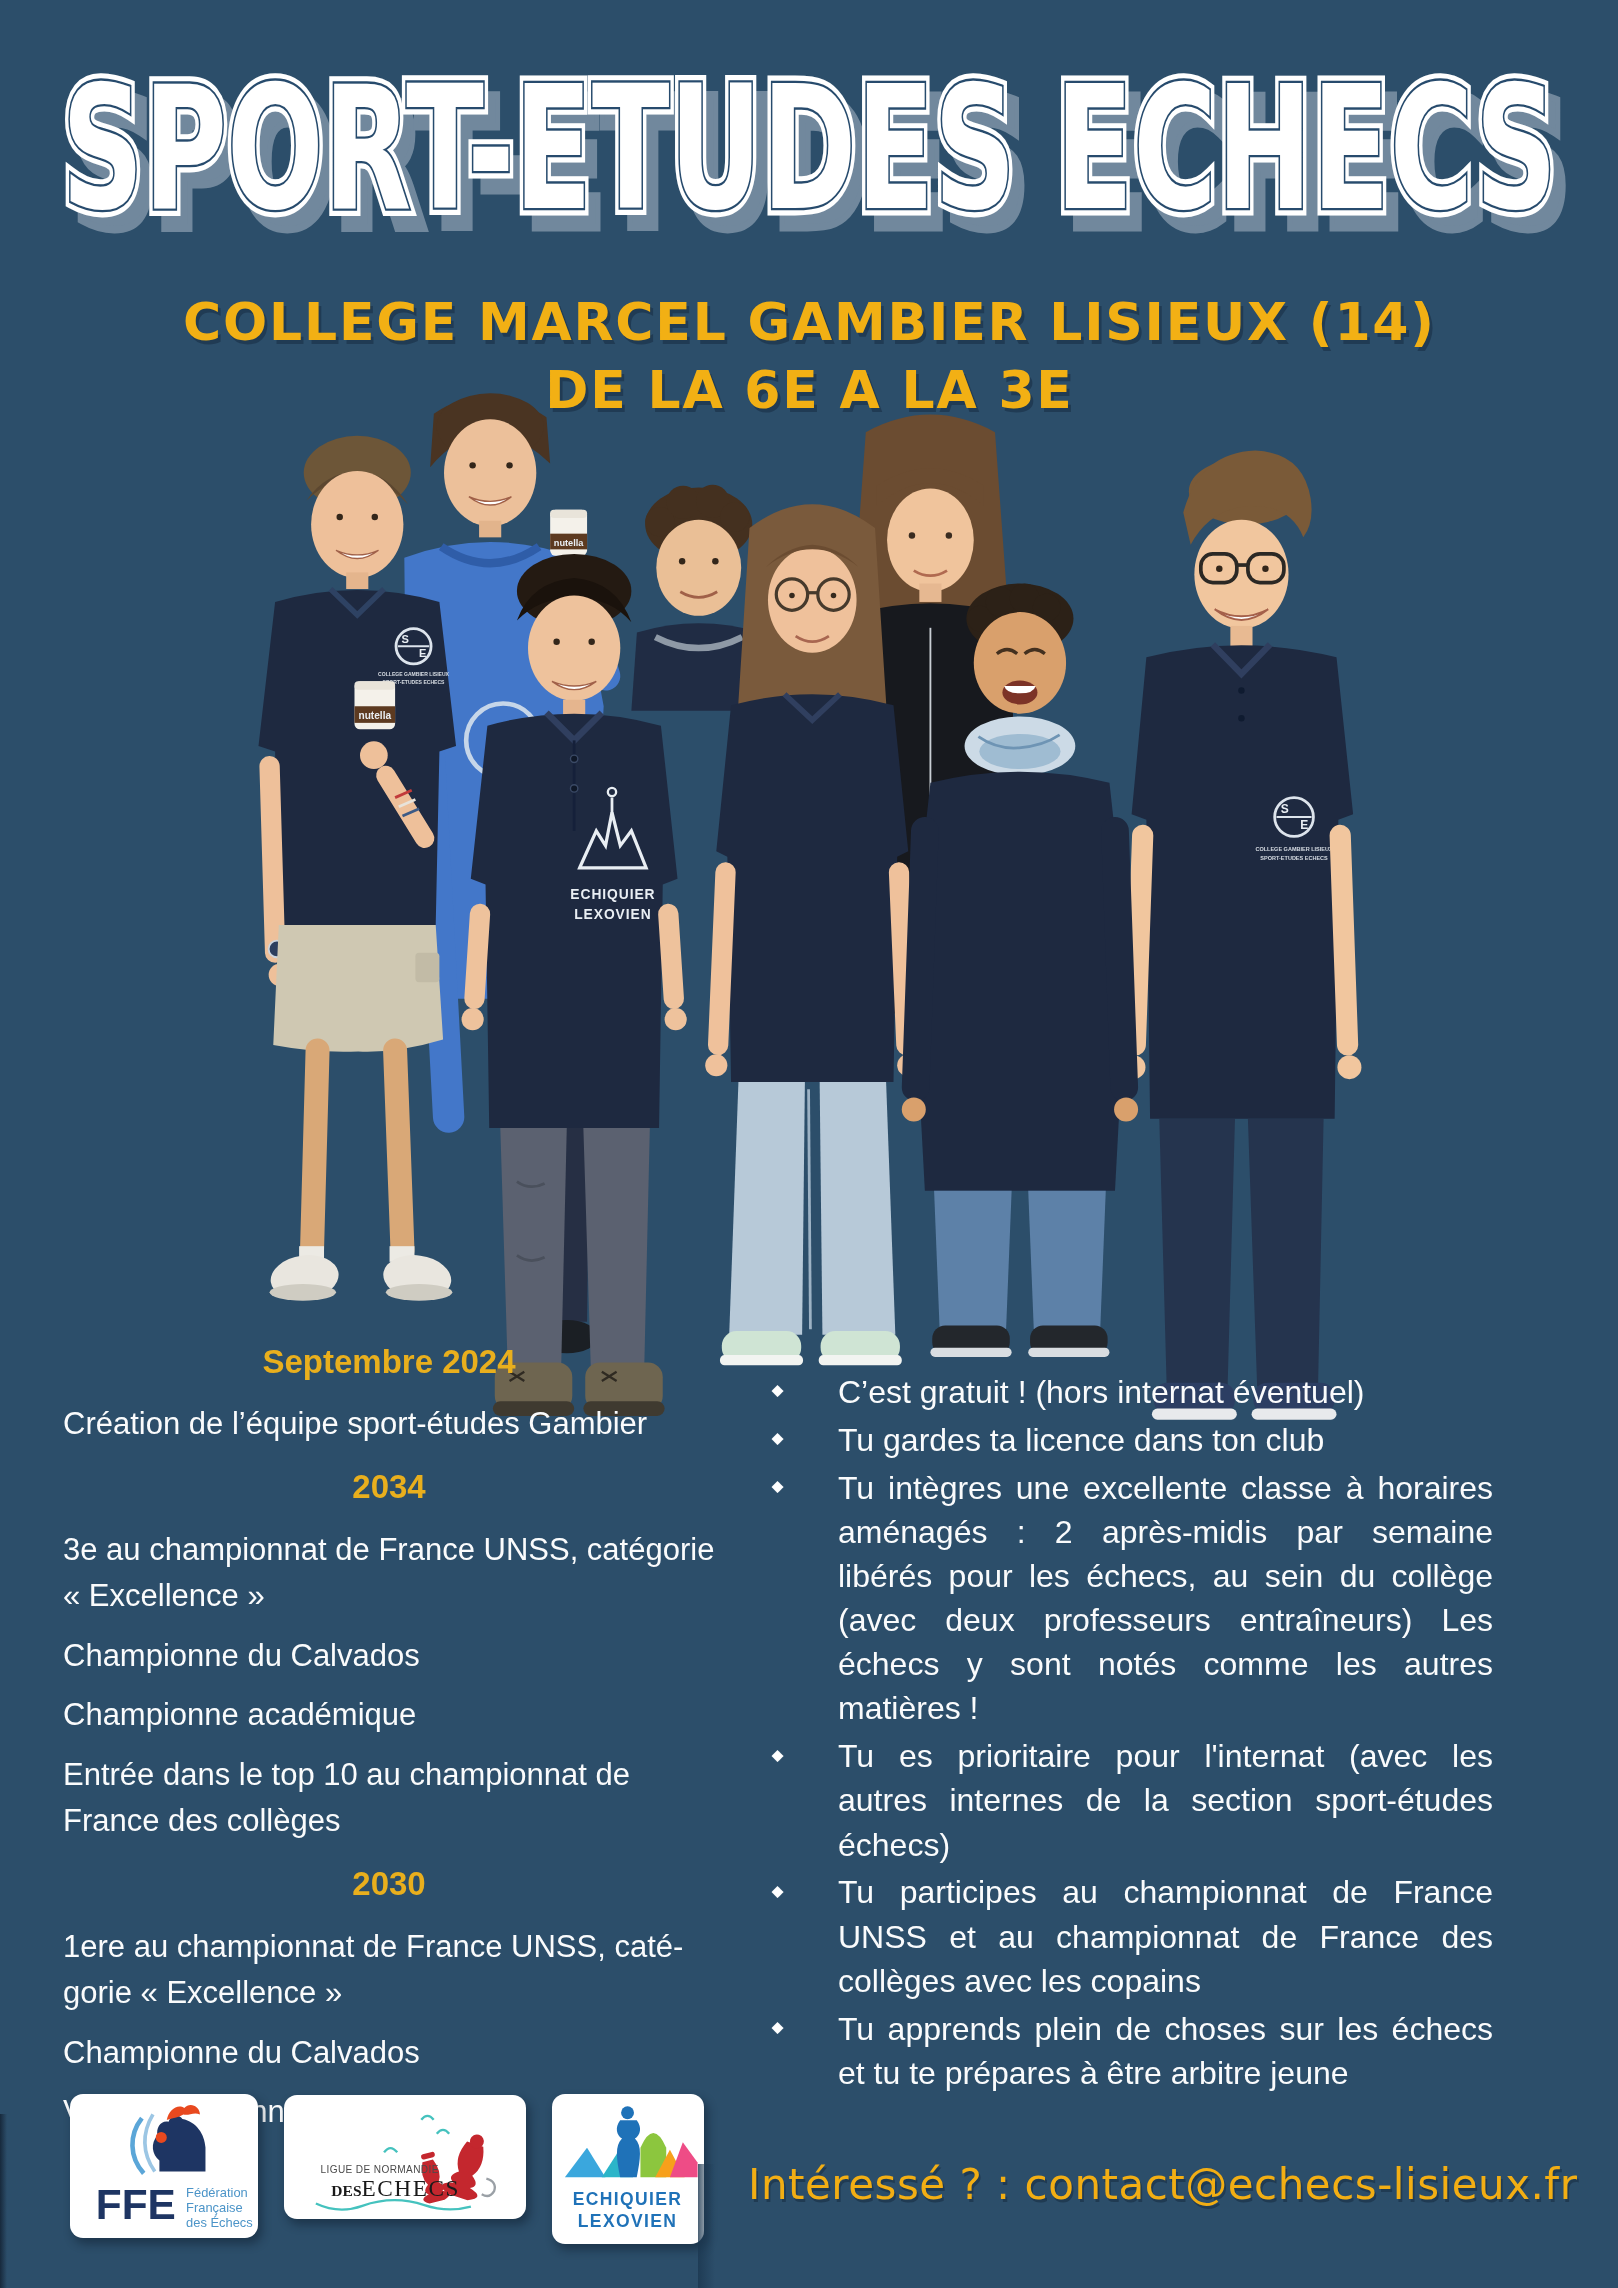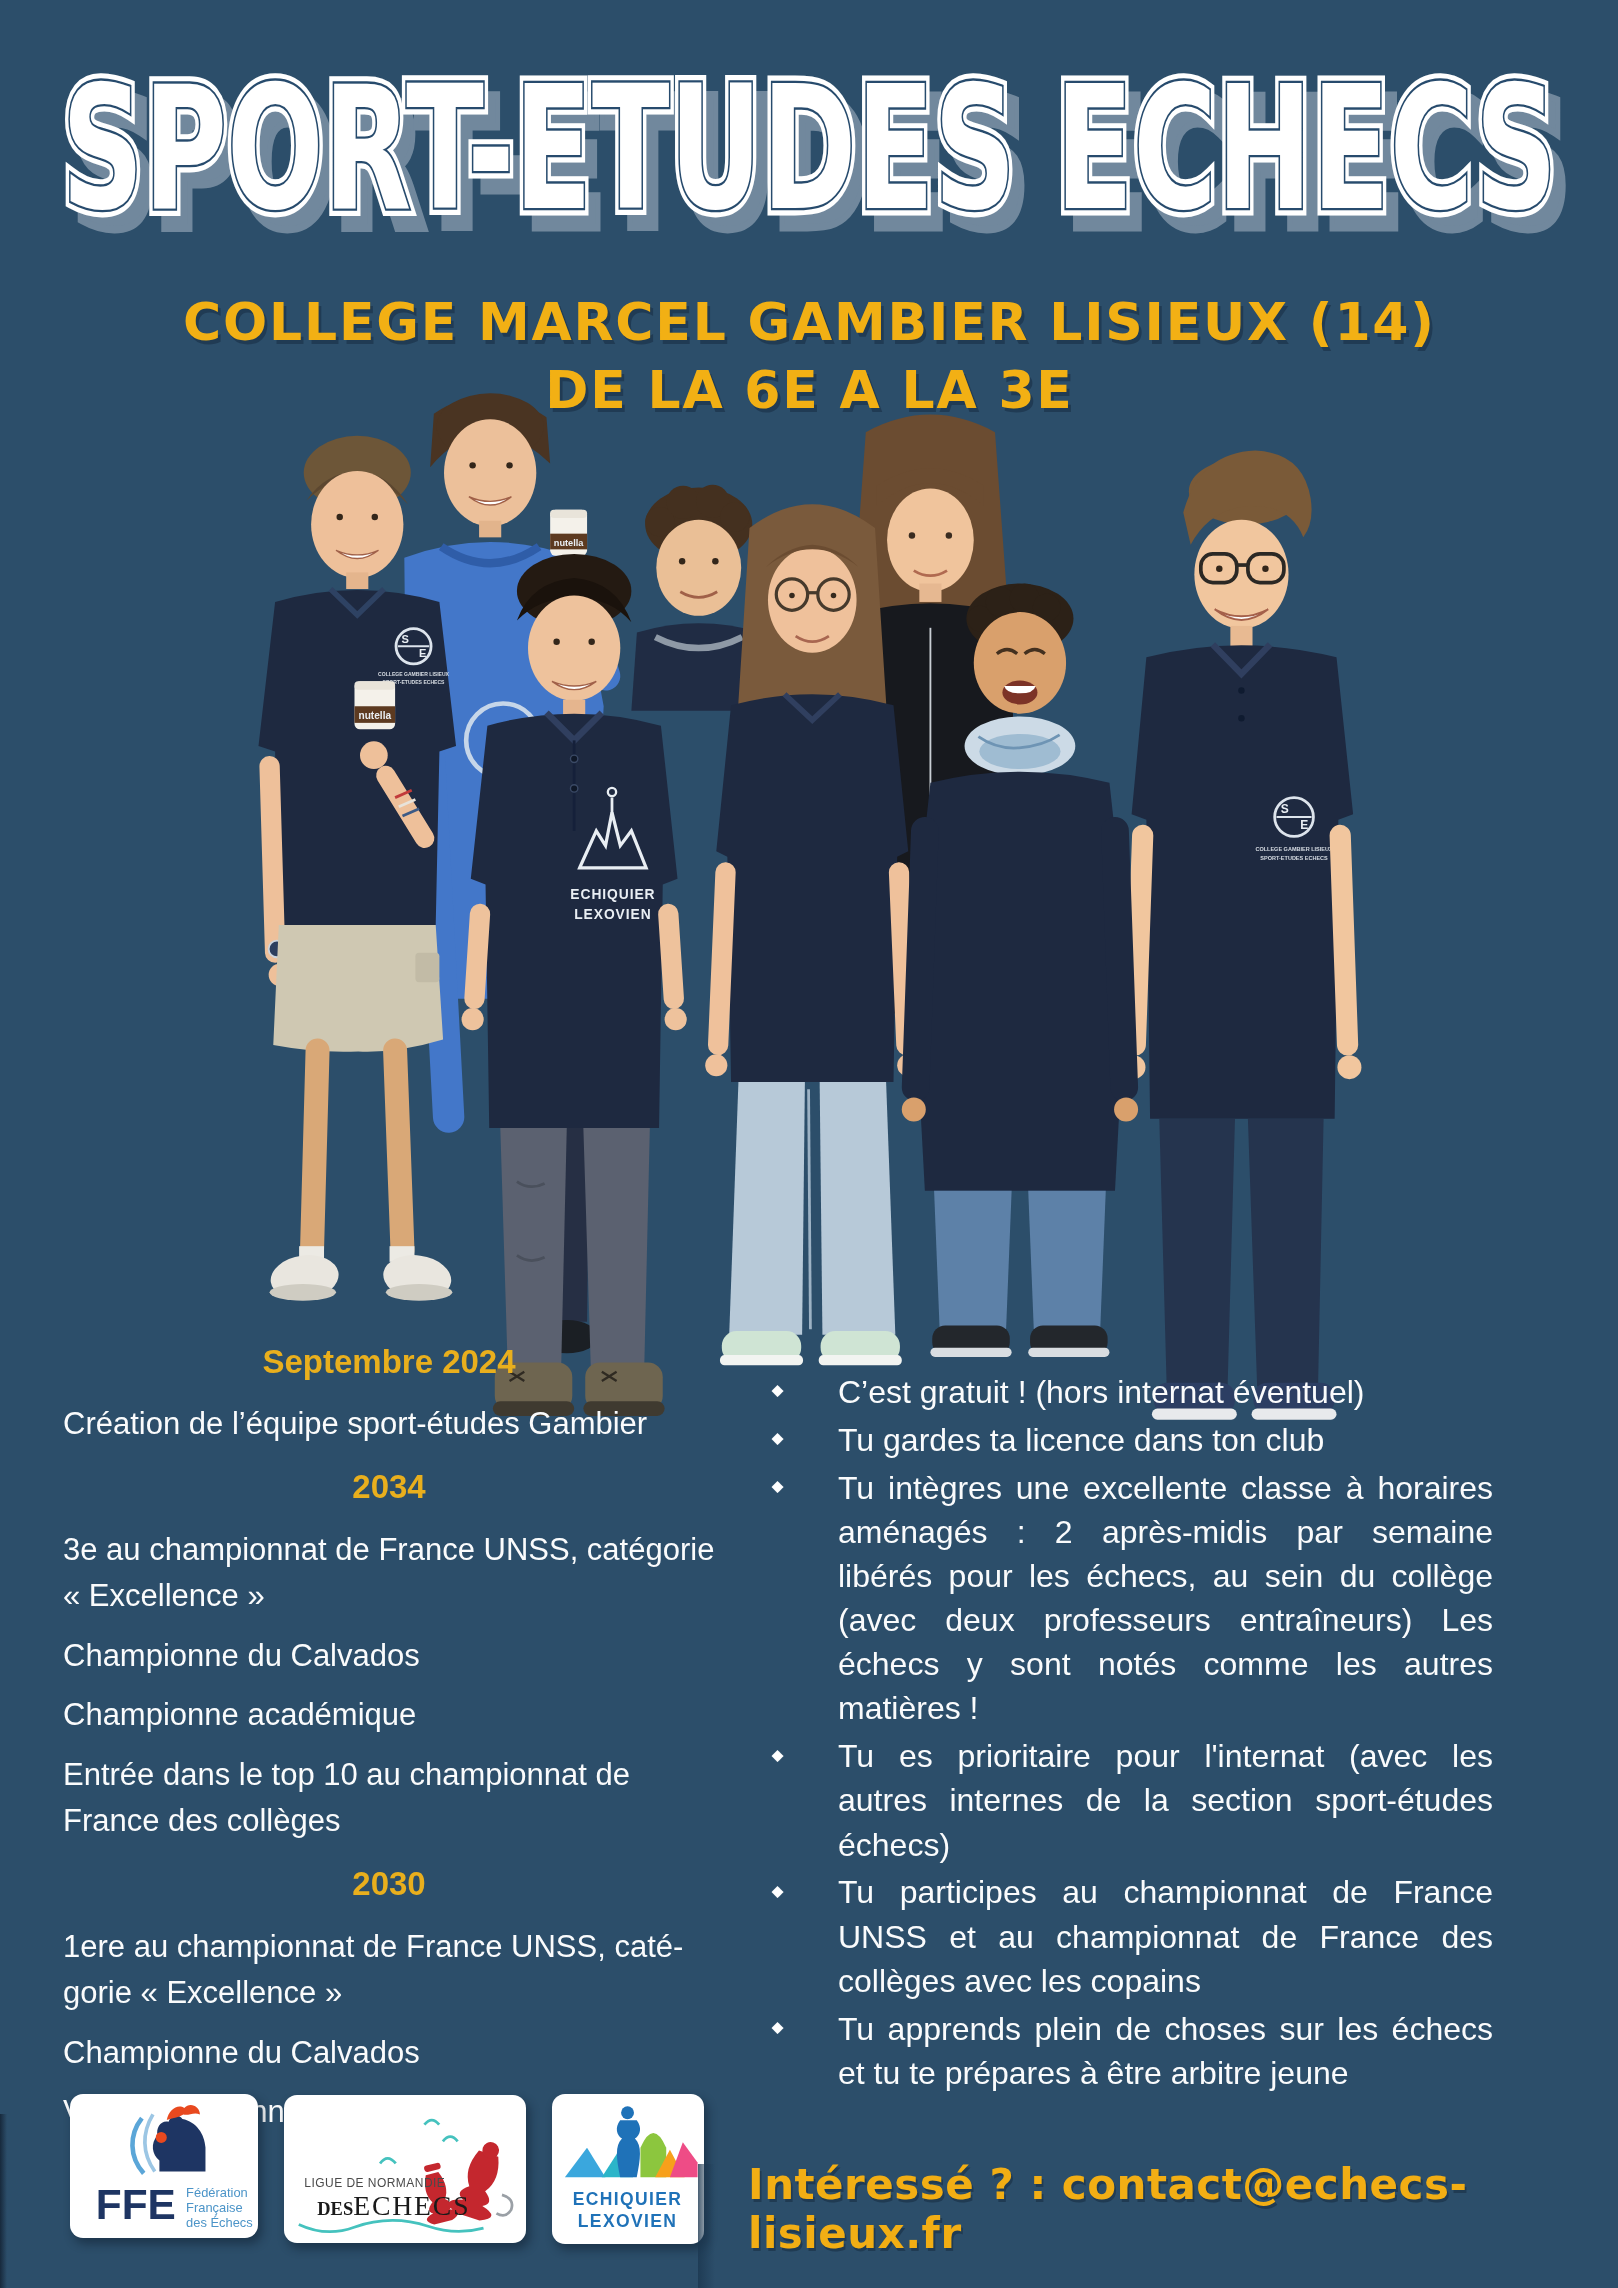--- a/index.html
+++ b/index.html
@@ -49,26 +49,26 @@
   .right-col li .marker{
     position:absolute; left:5.5px; top:9.2px; font-size:15.7px; color:#FFFFFF;
   }
   
   .logo-card{
     position:absolute; background:#FFFFFF; border-radius:13px;
     box-shadow:3.7px 5.5px 9.2px rgba(10,25,40,.45);
   }
   .logo-card svg{display:block; width:100%; height:100%;}
   .card-ffe{left:70px; top:2094px; width:188px; height:144px;}
-  .card-normandie{left:284px; top:2095px; width:242px; height:148px;}
+  .card-normandie{left:284px; top:2095px; width:242px; height:124px;}
   .card-lexovien{left:552px; top:2094px; width:152px; height:150px;}
   
   .contact{
     position:absolute; left:748px; top:2160px; width:831px;
-    color:#F2AE14; font-size:42px; font-weight:700; letter-spacing:0.5px;
+    color:#F2AE14; font-size:42px; font-weight:400; letter-spacing:0.5px;
     font-family:"DejaVu Sans", sans-serif;
     text-shadow:1.8px 2.8px 0 rgba(20,40,60,.5);
   }
   
   .edge-left{
     position:absolute; left:0; top:2114px; width:7.4px; height:175px;
     background:linear-gradient(to right,#17293c,rgba(23,41,60,0));
   }
   .fold-shadow{
     position:absolute; left:698px; top:2164px; width:16.6px; height:125px;

